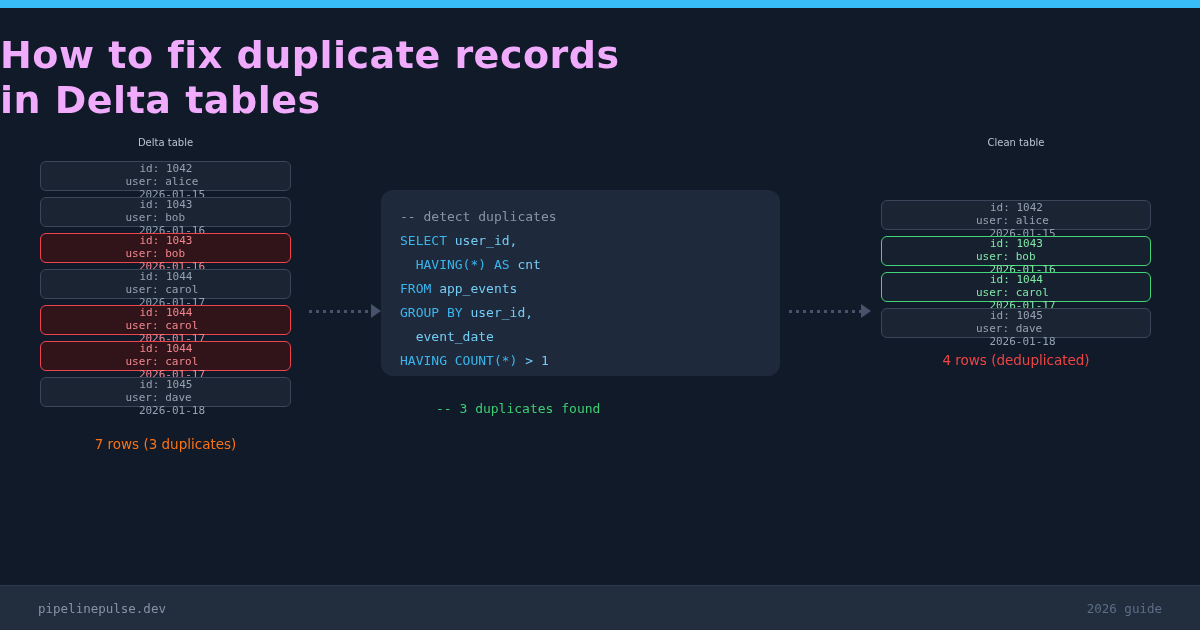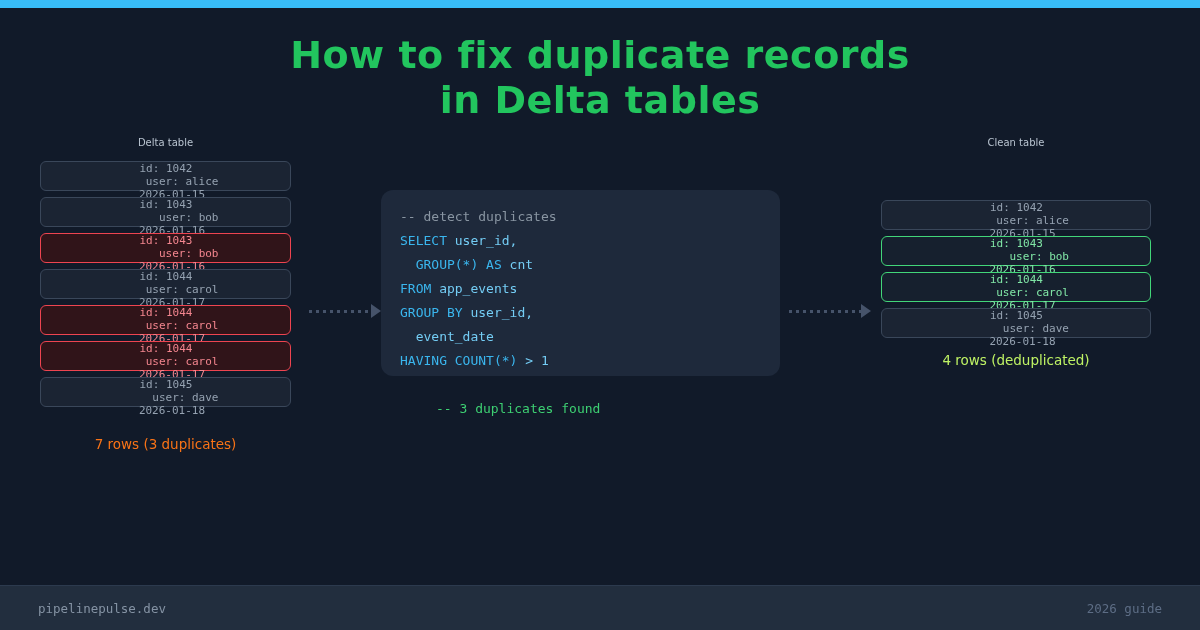--- a/index.html
+++ b/index.html
@@ -13,22 +13,21 @@
     font-family: "DejaVu Sans", sans-serif;
   }
   .accent-bar {
     position: absolute; top: 0; left: 0;
     width: 1200px; height: 8px;
     background: #38bdf8;
   }
   .title {
     position: absolute; top: 33px; left: 0;
     width: 1200px;
-    text-align: center;
-    color: #22c55e;
+    color: #f0abfc;
     font-size: 38px;
     font-weight: bold;
     line-height: 45px;
     letter-spacing: 0.5px;
   }
   .title span { display: block; }
 
   .col-label {
     position: absolute;
     top: 137px;
@@ -49,21 +48,21 @@
     border-radius: 6px;
     display: flex;
     align-items: center;
     padding-left: 13px;
     font-family: "DejaVu Sans Mono", monospace;
     font-size: 11px;
     white-space: pre;
     flex-direction: column;
   }
   .row .cell-id   { width: 65px; }
-  .row .cell-user { width: 93px; text-align: right; }
+  .row .cell-user { width: 93px; }
   .row .cell-date { flex: 1; }
 
   .row-normal {
     background: #1b2433;
     border: 1px solid #3a475a;
     color: #95a2b1;
   }
   .row-duplicate {
     background: #301419;
     border: 1px solid #ee4450;
@@ -74,21 +73,21 @@
     border: 1px solid #42d679;
     color: #80e6a6;
   }
 
   .caption {
     position: absolute;
     text-align: center;
     font-size: 13.5px;
   }
   .caption-red   { left: 40px;  top: 436px; width: 251px; color: #f97316; }
-  .caption-green { left: 881px; top: 352px; width: 270px; color: #bef264; text-align: center; }
+  .caption-green { left: 881px; top: 352px; width: 270px; color: #ef4444; text-align: center; }
 
   .code-block {
     position: absolute;
     left: 381px; top: 190px;
     width: 399px; height: 186px;
     background: #1e293b;
     border-radius: 12px;
     padding: 15px 0 0 19px;
   }
   .code-line {
@@ -190,21 +189,21 @@
   <div class="caption caption-red">7 rows (3 duplicates)</div>
 
   <div class="flow-arrow arrow-left">
     <div class="dotted-line"></div>
     <div class="arrow-head"></div>
   </div>
 
   <div class="code-block" id="code-lines">
       <div class="code-line"><span class="tok-comment">-- detect duplicates</span></div>
       <div class="code-line"><span class="tok-kw">SELECT</span><span class="tok-ident"> user_id,</span></div>
-      <div class="code-line"><span class="tok-kw">  GROUP(*) AS</span><span class="tok-ident"> cnt</span></div>
+      <div class="code-line"><span class="tok-kw">  HAVING(*) AS</span><span class="tok-ident"> cnt</span></div>
       <div class="code-line"><span class="tok-kw">FROM</span><span class="tok-ident"> app_events</span></div>
       <div class="code-line"><span class="tok-kw">GROUP BY</span><span class="tok-ident"> user_id,</span></div>
       <div class="code-line"><span class="tok-ident">  event_date</span></div>
       <div class="code-line"><span class="tok-kw">HAVING COUNT(*)</span><span class="tok-ident"> &gt; 1</span></div>
       <div class="code-line">&nbsp;</div>
       <div class="code-line"><span class="tok-success">-- 3 duplicates found</span></div>
     </div>
 
   <div class="flow-arrow arrow-right">
     <div class="dotted-line"></div>

